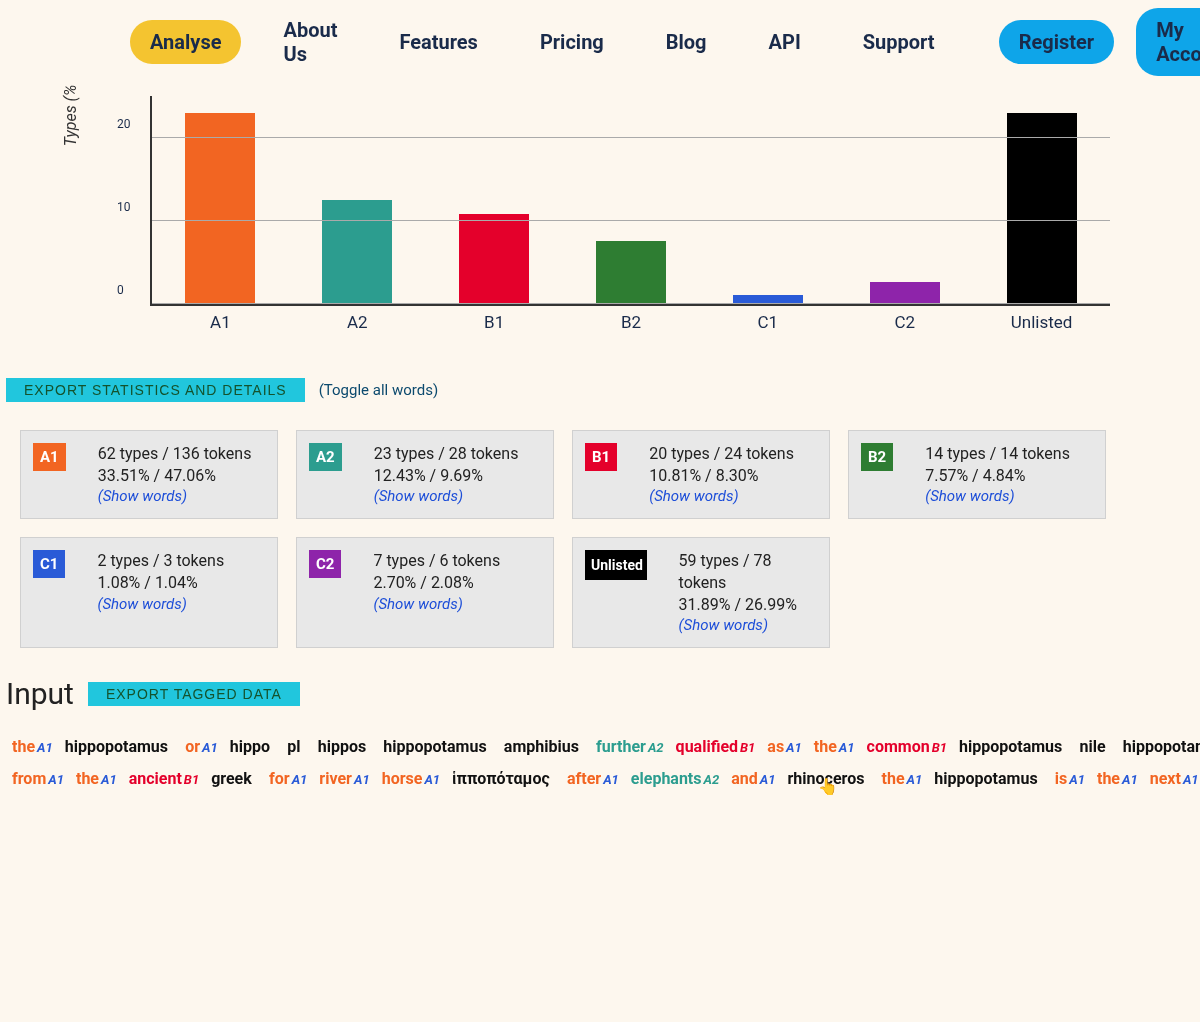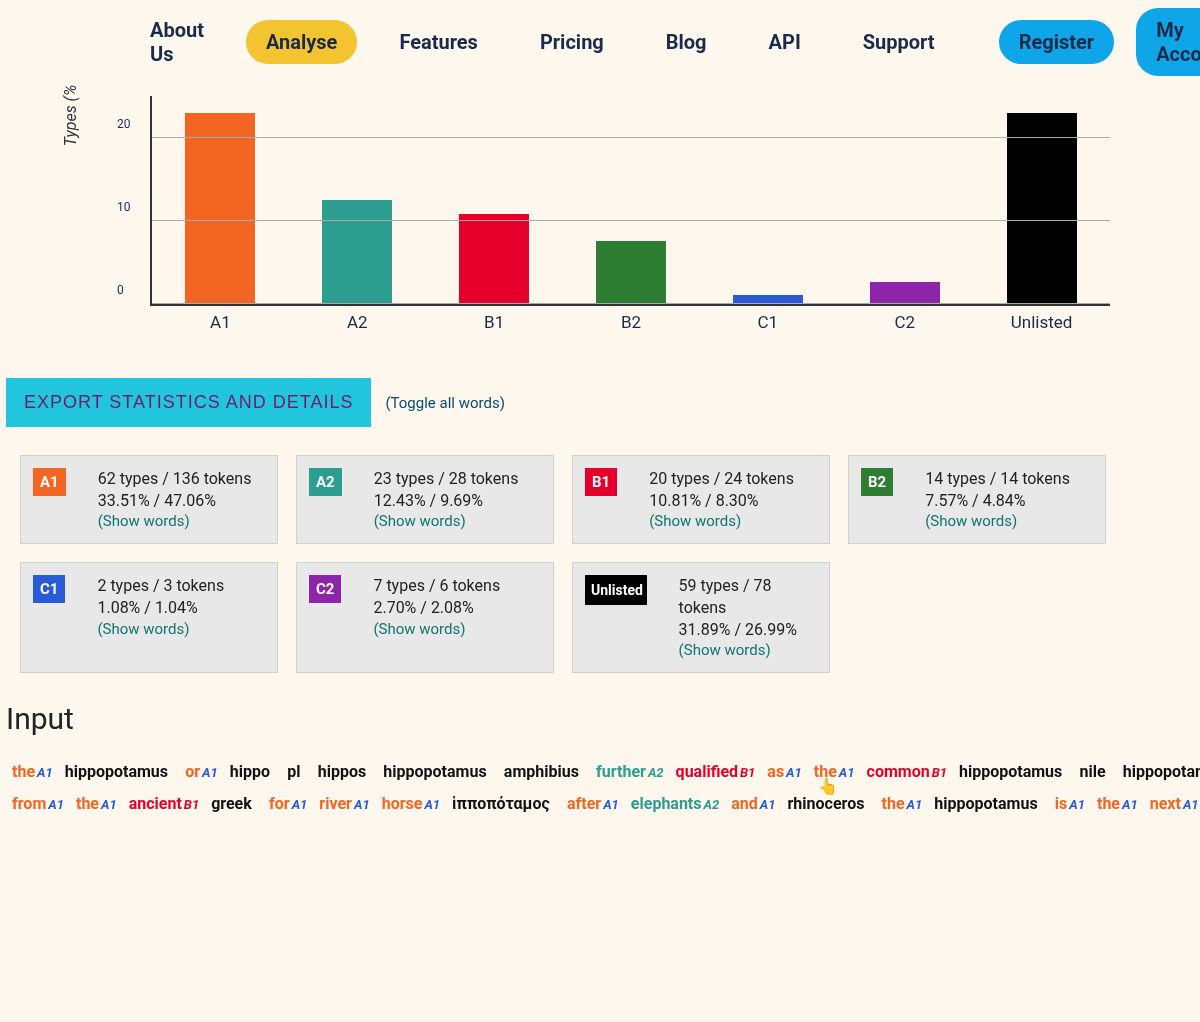--- a/index.html
+++ b/index.html
@@ -16,50 +16,50 @@
 .chart-area { position: absolute; left: 0; right: 30px; top: 0; bottom: 30px; border-left: 2px solid #333; border-bottom: 2px solid #333; }
 .grid-line { position: absolute; left: 0; right: 0; border-top: 1px solid #aaa; }
 .ytick { position: absolute; left: -35px; font-size: 12px; transform: translateY(-50%); }
 .bars { position: absolute; left: 0; right: 0; bottom: 0; top: 0; display: flex; }
 .bar-slot { flex: 1; display: flex; align-items: flex-end; justify-content: center; position: relative; }
 .bar { width: 70px; }
 .xtick { position: absolute; top: 100%; margin-top: 8px; font-size: 17px; text-align: center; width: 100%; }
 
 .section-head { display: flex; align-items: center; gap: 14px; padding: 12px 6px; }
 .section-title { font-size: 30px; font-weight: 400; color: #222; }
-.export-btn { background: #21c6dd; color: #701a75; font-size: 18px; letter-spacing: 1px; padding: 14px 18px; border: none; cursor: pointer; }
+.export-btn { background: #21c6dd; color: #14532d; font-size: 14px; letter-spacing: 1px; padding: 4px 18px; border: none; cursor: pointer; }
 .toggle-link { color: #0c4a6e; font-size: 15px; cursor: pointer; }
 
 .cards { display: flex; flex-wrap: wrap; gap: 18px; padding: 16px 20px; }
 .card { background: #e8e8e8; border: 1px solid #d0d0d0; padding: 12px; display: flex; gap: 12px; width: 258px; align-items: flex-start; }
 .badge { color: #fff; font-weight: 700; font-size: 15px; padding: 5px 7px; min-width: 30px; text-align: center; }
 .badge.unlisted { background: #000; font-size: 14px; padding: 7px 6px; }
 .card-body { font-size: 16px; line-height: 1.35; color: #222; margin-left: 20px; }
-.show-words { color: #0f766e; cursor: pointer; font-size: 15px; }
+.show-words { color: #1d4ed8; cursor: pointer; font-size: 15px; font-style: italic; }
 
 .input-text { padding: 8px 12px 40px 12px; line-height: 2.0; font-size: 16px; }
 .tok { font-weight: 700; margin-right: 2px; }
 .lvl { font-weight: 700; font-style: italic; font-size: 13px; margin-right: 12px; }
 .lvl.none { margin-right: 12px; }
 .c-A1 { color: #f26522; margin-top: 42px; }
 .c-A2 { color: #2c9d8f; }
 .c-B1 { color: #e4002b; }
 .c-UN { color: #111; }
 .l-A1 { color: #2a5bd7; }
 .l-A2 { color: #2c9d8f; }
 .l-B1 { color: #e4002b; }
 .cursor-icon { position: absolute; left: 818px; top: 411px; font-size: 16px; pointer-events: none; }
 .rel { position: relative; }
 </style>
 </head>
 <body>
 
 <div class="nav">
+  <div class="nav-item active">Analyse</div>
   <div class="nav-item">About Us</div>
-  <div class="nav-item active">Analyse</div>
   <div class="nav-item">Features</div>
   <div class="nav-item">Pricing</div>
   <div class="nav-item">Blog</div>
   <div class="nav-item">API</div>
   <div class="nav-item">Support</div>
   <div class="nav-spacer"></div>
   <div class="nav-item pill">Register</div>
   <div class="nav-item pill">My Account</div>
 </div>
 
@@ -165,15 +165,16 @@
       <div class="card-body">
         <div>59 types / 78 tokens</div>
         <div>31.89% / 26.99%</div>
         <div class="show-words">(Show words)</div>
       </div>
     </div>
   </div>
 
 <div class="section-head">
   <span class="section-title">Input</span>
+  <button class="export-btn">EXPORT TAGGED DATA</button>
 </div>
 
 <div class="input-text" id="tokens"><span class="tok c-A1">the</span><span class="lvl l-A1">A1</span><span class="tok c-UN">hippopotamus</span><span class="lvl none">&nbsp;</span><span class="tok c-A1">or</span><span class="lvl l-A1">A1</span><span class="tok c-UN">hippo</span><span class="lvl none">&nbsp;</span><span class="tok c-UN">pl</span><span class="lvl none">&nbsp;</span><span class="tok c-UN">hippos</span><span class="lvl none">&nbsp;</span><span class="tok c-UN">hippopotamus</span><span class="lvl none">&nbsp;</span><span class="tok c-UN">amphibius</span><span class="lvl none">&nbsp;</span><span class="tok c-A2">further</span><span class="lvl l-A2">A2</span><span class="tok c-B1">qualified</span><span class="lvl l-B1">B1</span><span class="tok c-A1">as</span><span class="lvl l-A1">A1</span><span class="tok c-A1">the</span><span class="lvl l-A1">A1</span><span class="tok c-B1">common</span><span class="lvl l-B1">B1</span><span class="tok c-UN">hippopotamus</span><span class="lvl none">&nbsp;</span><span class="tok c-UN">nile</span><span class="lvl none">&nbsp;</span><span class="tok c-UN">hippopotamus</span><span class="tok c-A1">comes from</span><span class="lvl l-A1">A1</span><span class="tok c-A1">the</span><span class="lvl l-A1">A1</span><span class="tok c-B1">ancient</span><span class="lvl l-B1">B1</span><span class="tok c-UN">greek</span><span class="lvl none">&nbsp;</span><span class="tok c-A1">for</span><span class="lvl l-A1">A1</span><span class="tok c-A1">river</span><span class="lvl l-A1">A1</span><span class="tok c-A1">horse</span><span class="lvl l-A1">A1</span><span class="tok c-UN">ἱπποπόταμος</span><span class="lvl none">&nbsp;</span><span class="tok c-A1">after</span><span class="lvl l-A1">A1</span><span class="tok c-A2">elephants</span><span class="lvl l-A2">A2</span><span class="tok c-A1">and</span><span class="lvl l-A1">A1</span><span class="tok c-UN">rhinoceros</span><span class="lvl none">&nbsp;</span><span class="tok c-A1">the</span><span class="lvl l-A1">A1</span><span class="tok c-UN">hippopotamus</span><span class="lvl none">&nbsp;</span><span class="tok c-A1">is</span><span class="lvl l-A1">A1</span><span class="tok c-A1">the</span><span class="lvl l-A1">A1</span><span class="tok c-A1">next</span><span class="lvl l-A1">A1</span></div>
 
 </body></html>

